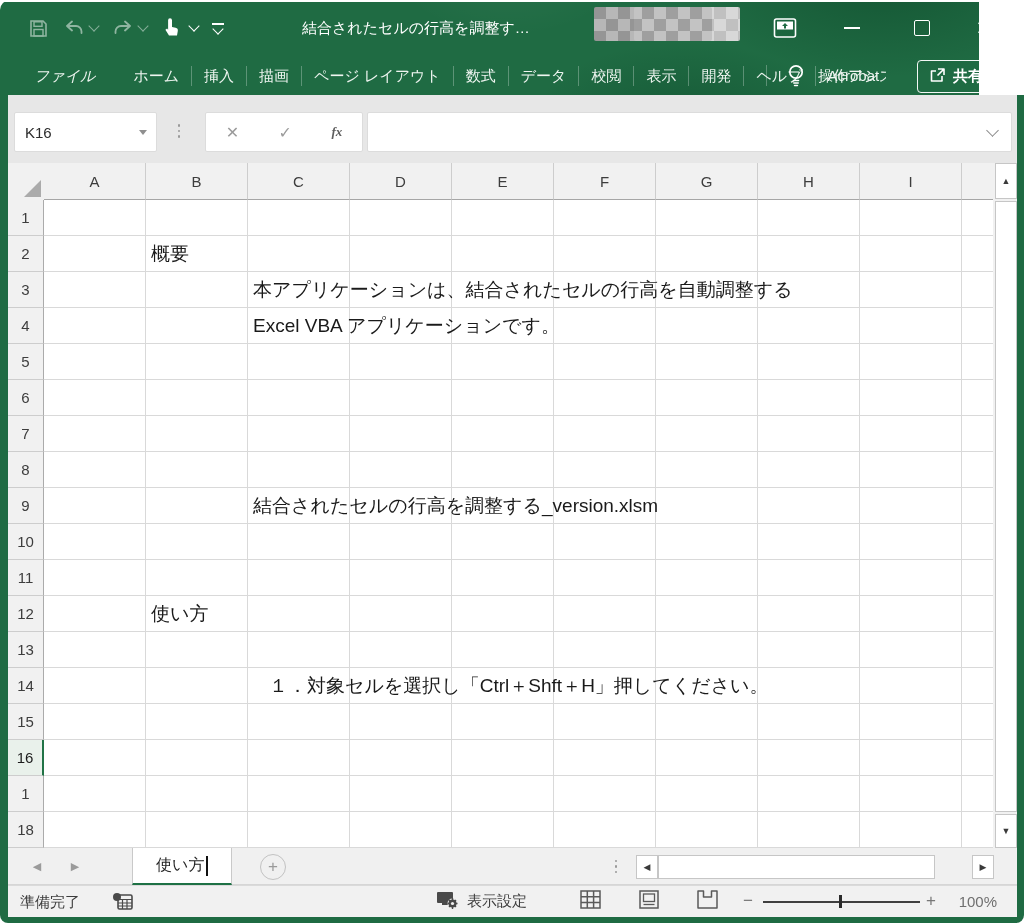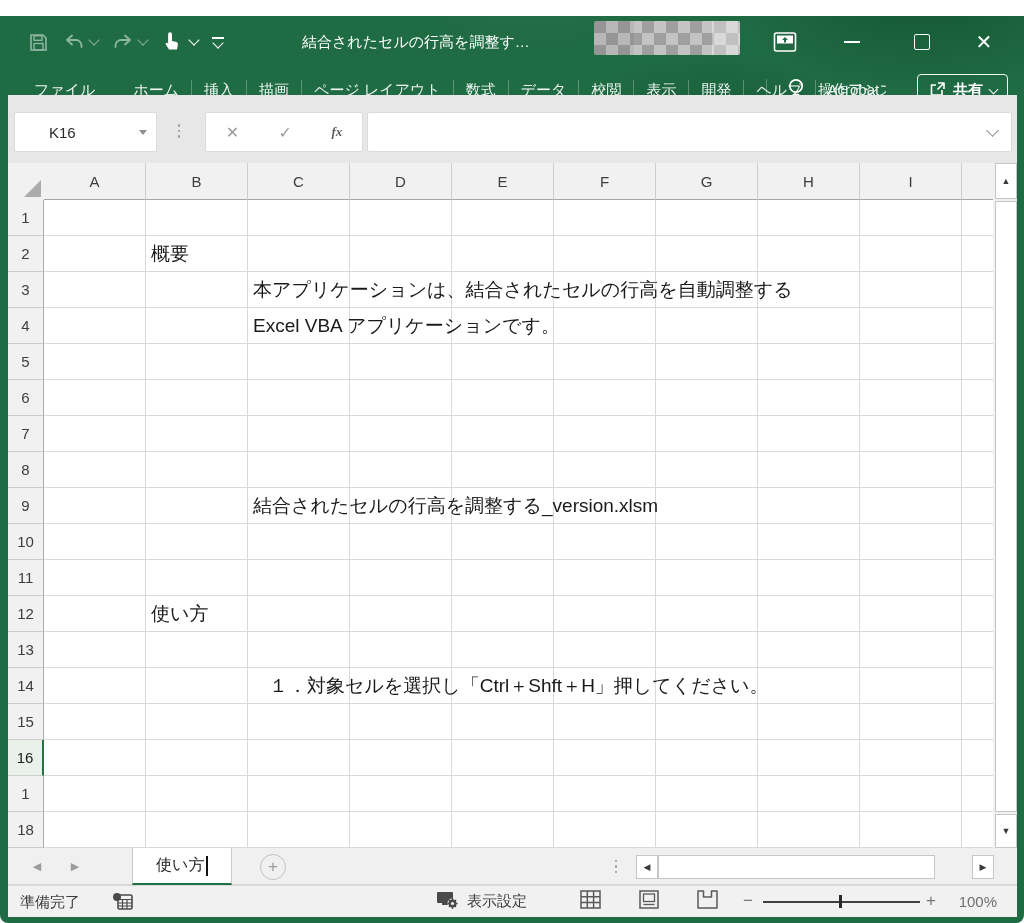--- a/index.html
+++ b/index.html
@@ -1,24 +1,24 @@
 <!DOCTYPE html>
 <html><head>
 <meta charset="utf-8">
 <style>
   html,body{margin:0;padding:0;width:1024px;height:923px;background:#fff;
     font-family:"Liberation Sans", sans-serif; -webkit-font-smoothing:antialiased;}
   .window{position:relative;width:1024px;height:923px;overflow:hidden;border-radius:10px 10px 8px 8px;background:#fff;}
   
-  .greenhead{position:absolute;left:0;top:16px;width:1024px;height:95px;
+  .greenhead{position:absolute;left:0;top:2px;width:932px;height:95px;
     background-color:#1f6b43;
     background-image:
       radial-gradient(ellipse 300px 160px at 90% -30%, rgba(0,45,22,.35), transparent 65%),
       radial-gradient(ellipse 260px 140px at 70% 130%, rgba(0,45,22,.28), transparent 60%),
-      radial-gradient(ellipse 200px 120px at 52% -40%, rgba(255,255,255,.05), transparent 60%);}
+      radial-gradient(ellipse 200px 120px at 52% -40%, rgba(255,255,255,.05), transparent 60%); padding-left: 47px;}
   .titlebar{position:absolute;left:0;top:0;width:1024px;height:52px;}
   .qat{position:absolute;left:28px;top:0;height:52px;display:flex;align-items:center;gap:14px;}
   .qat svg{display:block;}
   .dim{opacity:.5;}
   .chev{width:7px;height:7px;border-right:1.6px solid #fff;border-bottom:1.6px solid #fff;
     transform:rotate(45deg);display:inline-block;margin-top:-4px;}
   .chev.dim2{opacity:.45;}
   .qat-more{display:flex;flex-direction:column;align-items:center;gap:2px;}
   .qat-more .bar{width:12px;height:1.8px;background:#fff;}
   .win-title{position:absolute;left:302px;top:0;height:52px;line-height:52px;color:#fff;
@@ -27,35 +27,35 @@
     background:repeating-conic-gradient(#c3c3c3 0% 25%, #9f9f9f 0% 50%) 0 0/24px 24px;
     box-shadow:inset -28px 0 0 rgba(255,255,255,.35), inset 40px 0 0 rgba(0,0,0,.06);}
   .winbtn{position:absolute;top:0;height:52px;display:flex;align-items:center;justify-content:center;width:40px;color:#fff;}
   .minimize-bar{width:16px;height:2px;background:#fff;}
   .maximize-box{width:14px;height:14px;border:1.8px solid #fff;border-radius:2px;}
   .close-x{font-size:20px;line-height:1;color:#fff;font-weight:400;}
   
   .tabrow{position:absolute;left:0;top:52px;width:1024px;height:43px;}
   .tabs{position:absolute;left:20px;top:0;height:43px;display:flex;align-items:center;}
   .rtab{color:#eef5f0;font-size:15px;padding:0 12px;line-height:43px;white-space:nowrap;cursor:default;}
-  .rtab.file{padding:0 14px;margin-right:12px;}
+  .rtab.file{padding:0 14px;margin-right:12px;font-style:italic;}
   .tabsep{width:1px;height:20px;background:rgba(255,255,255,.28);}
   .rb-sep{position:absolute;left:766px;top:11px;width:1px;height:21px;background:rgba(255,255,255,.28);}
   .bulb{position:absolute;left:786px;top:9px;}
   .assist{position:absolute;left:818px;top:0;height:43px;line-height:43px;color:#eef5f0;font-size:15px;
     width:68px;overflow:hidden;white-space:nowrap;}
   .sharebtn{position:absolute;right:16px;top:6px;height:31px;border:1.5px solid rgba(255,255,255,.95);
     border-radius:4px;display:flex;align-items:center;gap:7px;padding:0 10px;color:#fff;}
   .sharebtn .lbl{font-size:15px;font-weight:bold;}
   .sharebtn .chev{margin-top:-3px;width:6px;height:6px;}
   
   .fstrip{position:absolute;left:0;top:95px;width:1024px;height:68px;background:#e7e7e7;}
   .namebox{position:absolute;left:14px;top:17px;width:141px;height:38px;background:#fff;border:1px solid #dcdcdc;
     border-radius:2px;display:flex;align-items:center;}
-  .namebox .val{font-size:15px;color:#2b2b2b;padding-left:10px;flex:1;margin-left:24px;}
+  .namebox .val{font-size:15px;color:#2b2b2b;padding-left:10px;flex:1;}
   .tri-down{width:0;height:0;border-left:4.5px solid transparent;border-right:4.5px solid transparent;
     border-top:5.5px solid #8f8f8f;margin-right:9px;}
   .vdots{position:absolute;top:17px;height:38px;display:flex;flex-direction:column;justify-content:center;gap:3px;align-items:center;width:8px;}
   .vdots i{width:2.6px;height:2.6px;border-radius:50%;background:#9a9a9a;}
   .fxgroup{position:absolute;left:205px;top:17px;width:156px;height:38px;background:#fff;border:1px solid #dcdcdc;
     border-radius:2px;display:flex;align-items:center;justify-content:space-around;}
   .fxgroup .g{color:#9b9b9b;font-size:16px;}
   .fxgroup .fx{color:#5f5f5f;font-size:13px;font-style:italic;font-family:"Liberation Serif", serif;font-weight:bold;}
   .fbar{position:absolute;left:367px;top:17px;width:643px;height:38px;background:#fff;border:1px solid #dcdcdc;
     border-radius:2px;display:flex;align-items:center;}

